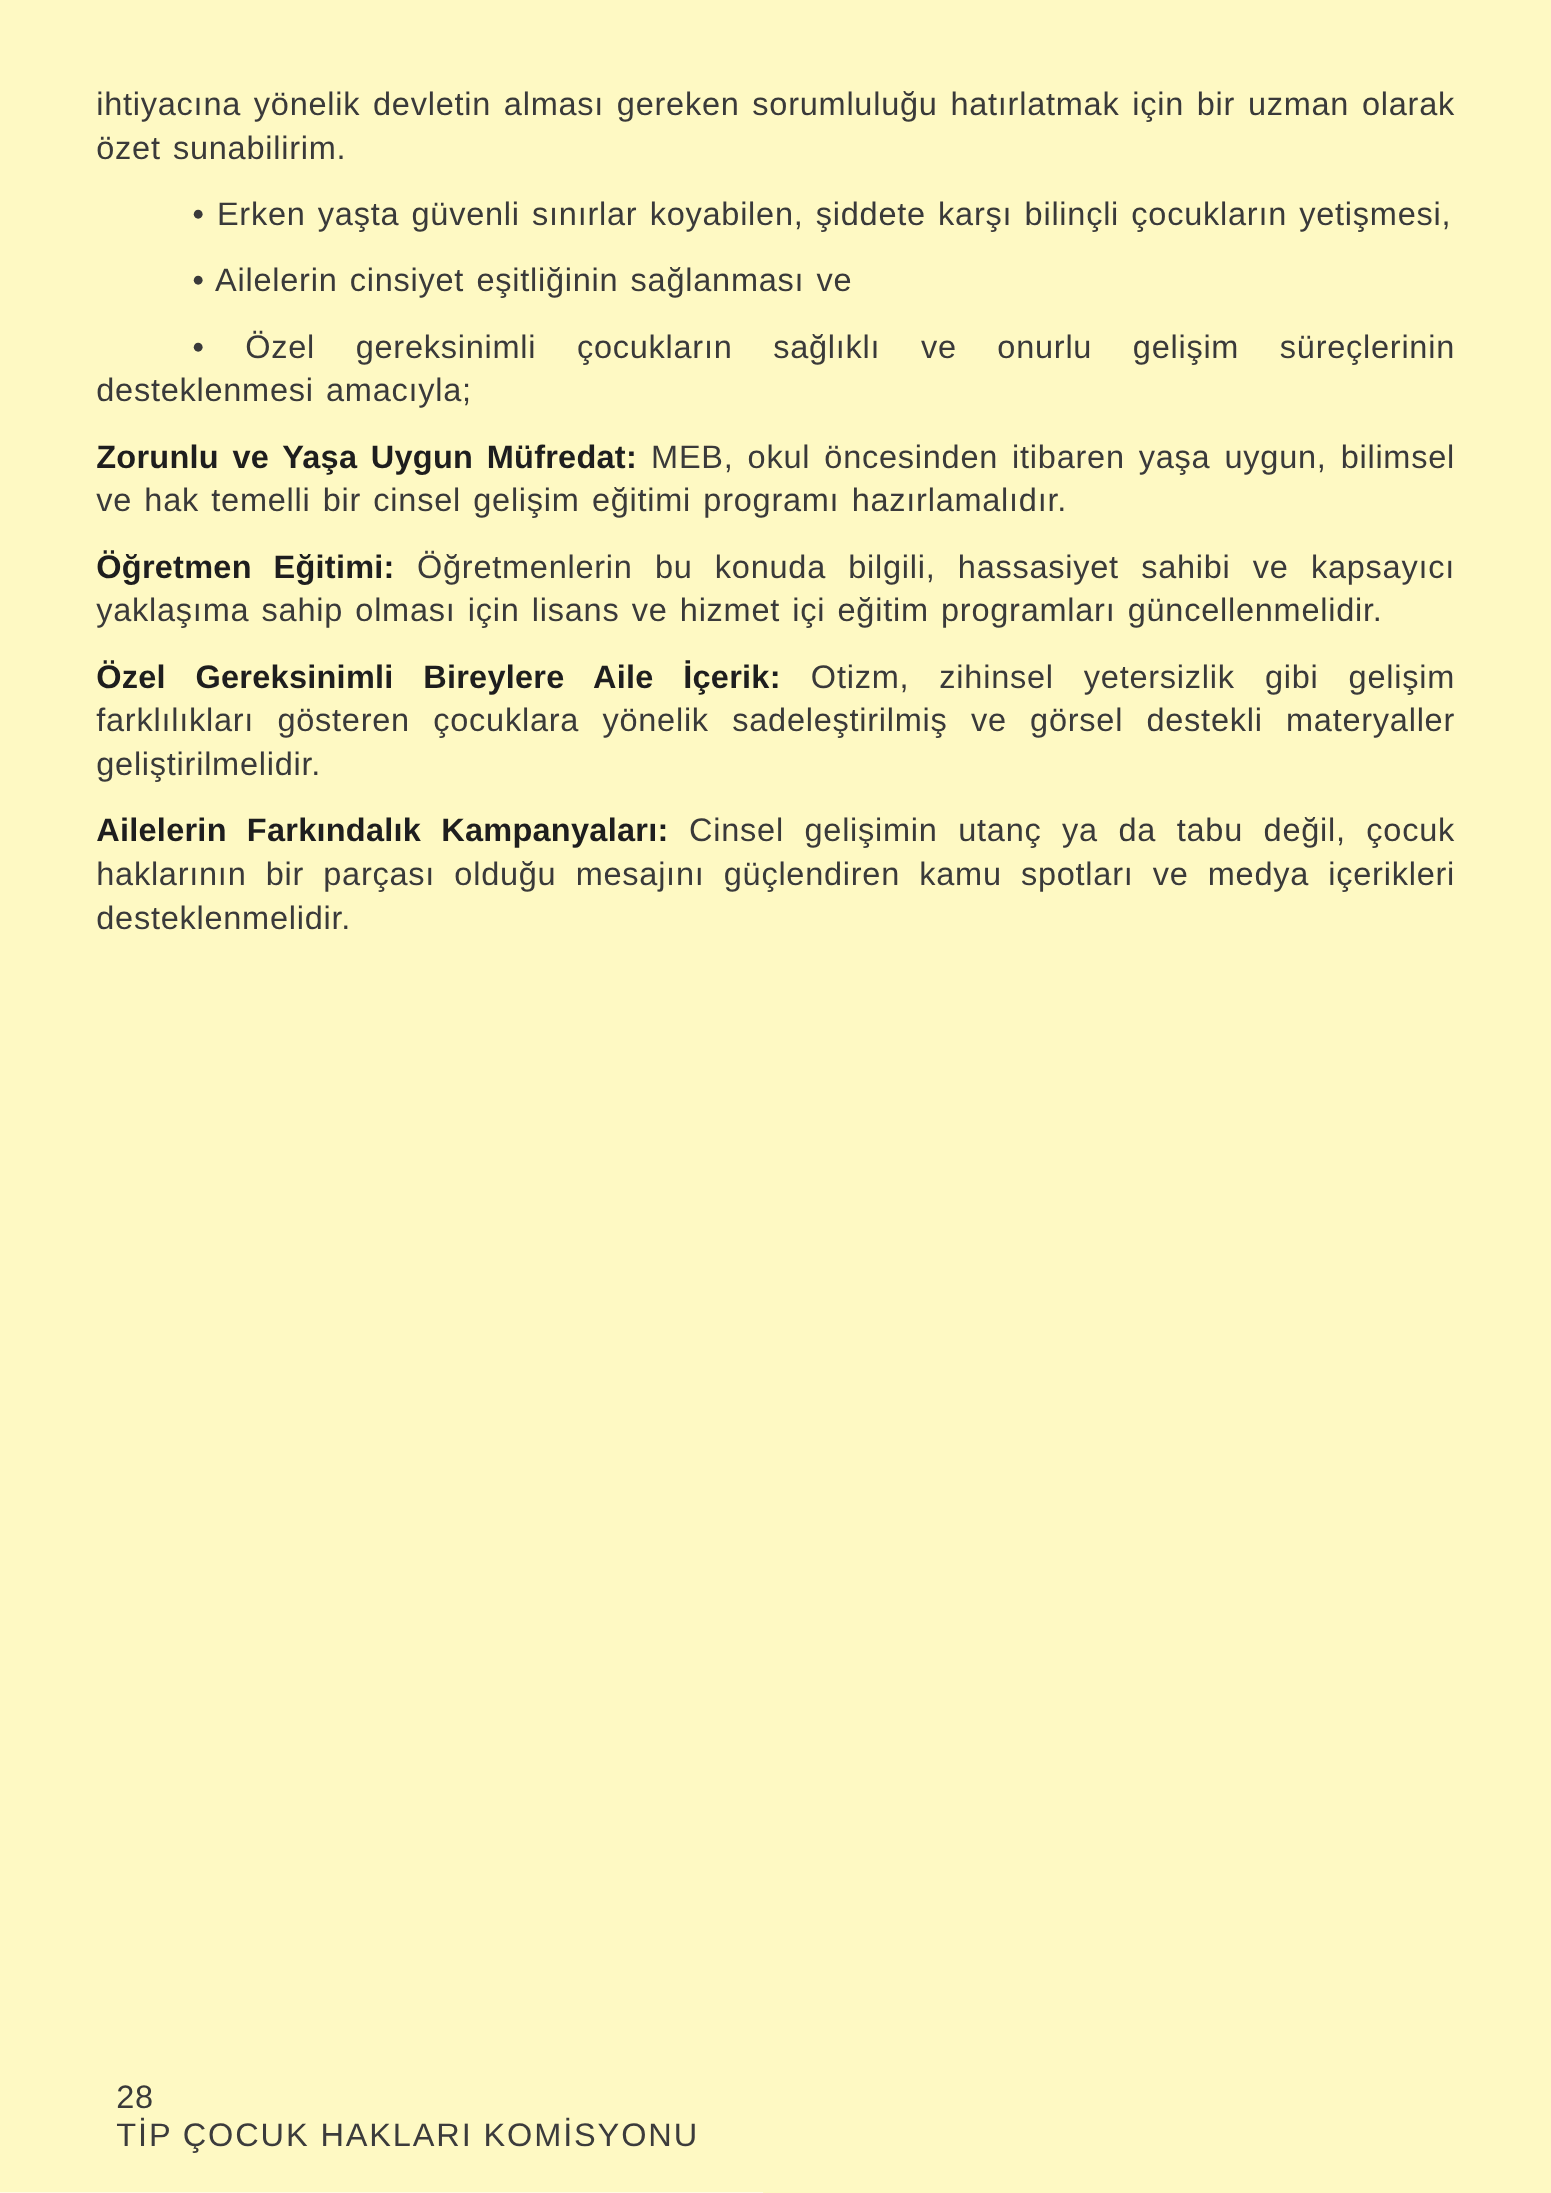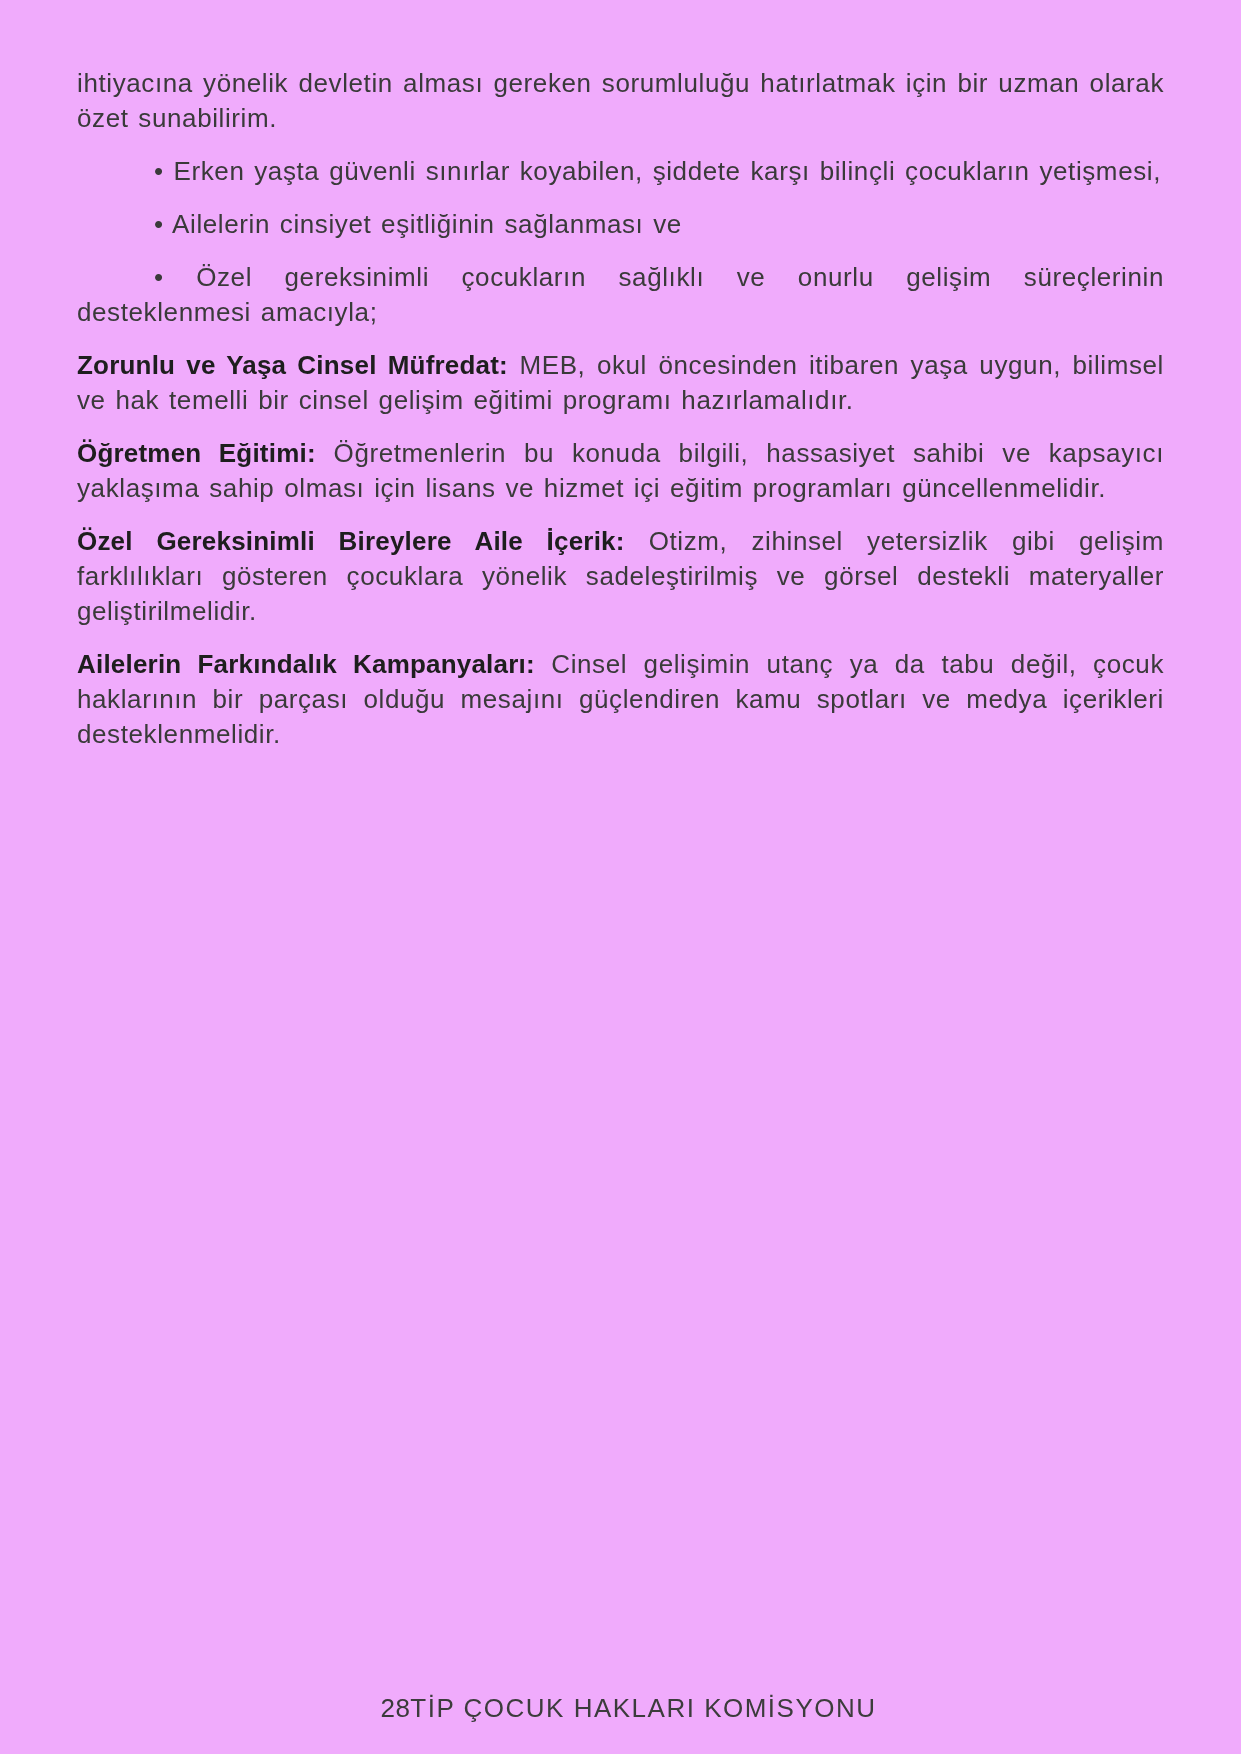--- a/index.html
+++ b/index.html
@@ -3,21 +3,21 @@
 <meta charset="utf-8">
 <title>Document Page</title>
 <style>
   * { margin: 0; padding: 0; box-sizing: border-box; }
   html, body { background: #ffffff; }
   .page {
     position: relative;
     width: 1241px;
     height: 1754px;
     margin: 0 auto;
-    background: #f0abfc;
+    background: #fef9c3;
     font-family: "Liberation Sans", "DejaVu Sans", sans-serif;
     color: #3a3a3a;
     overflow: hidden;
   }
   .content {
     position: absolute;
     top: 66px;
     left: 77px;
     right: 77px;
   }
@@ -41,40 +41,41 @@
   .footer {
     position: absolute;
     left: 77px;
     right: 77px;
     bottom: 30px;
     display: flex;
     justify-content: center;
     align-items: baseline;
     font-size: 26px;
     color: #3a3a3a;
+    flex-direction: column;
   }
   .page-number {
     margin-left: 16px;
     letter-spacing: 0.5px;
   }
   .running-title {
     letter-spacing: 1.5px;
     color: #3c3c3c;
   }
 </style>
 </head>
 <body>
 
 <div class="page">
   <main class="content">
       <p class="para plain">ihtiyacına yönelik devletin alması gereken sorumluluğu hatırlatmak için bir uzman olarak özet sunabilirim.</p>
       <p class="para bullet">• Erken yaşta güvenli sınırlar koyabilen, şiddete karşı bilinçli çocukların yetişmesi,</p>
       <p class="para bullet">• Ailelerin cinsiyet eşitliğinin sağlanması ve</p>
       <p class="para bullet">• Özel gereksinimli çocukların sağlıklı ve onurlu gelişim süreçlerinin desteklenmesi amacıyla;</p>
-      <p class="para labeled"><strong class="label">Zorunlu ve Yaşa Cinsel Müfredat:</strong> MEB, okul öncesinden itibaren yaşa uygun, bilimsel ve hak temelli bir cinsel gelişim eğitimi programı hazırlamalıdır.</p>
+      <p class="para labeled"><strong class="label">Zorunlu ve Yaşa Uygun Müfredat:</strong> MEB, okul öncesinden itibaren yaşa uygun, bilimsel ve hak temelli bir cinsel gelişim eğitimi programı hazırlamalıdır.</p>
       <p class="para labeled"><strong class="label">Öğretmen Eğitimi:</strong> Öğretmenlerin bu konuda bilgili, hassasiyet sahibi ve kapsayıcı yaklaşıma sahip olması için lisans ve hizmet içi eğitim programları güncellenmelidir.</p>
       <p class="para labeled"><strong class="label">Özel Gereksinimli Bireylere Aile İçerik:</strong> Otizm, zihinsel yetersizlik gibi gelişim farklılıkları gösteren çocuklara yönelik sadeleştirilmiş ve görsel destekli materyaller geliştirilmelidir.</p>
       <p class="para labeled"><strong class="label">Ailelerin Farkındalık Kampanyaları:</strong> Cinsel gelişimin utanç ya da tabu değil, çocuk haklarının bir parçası olduğu mesajını güçlendiren kamu spotları ve medya içerikleri desteklenmelidir.</p>
     </main>
 
   <footer class="footer">
     <span class="page-number">28</span>
     <span class="running-title">TİP ÇOCUK HAKLARI KOMİSYONU</span>
   </footer>
 </div>

